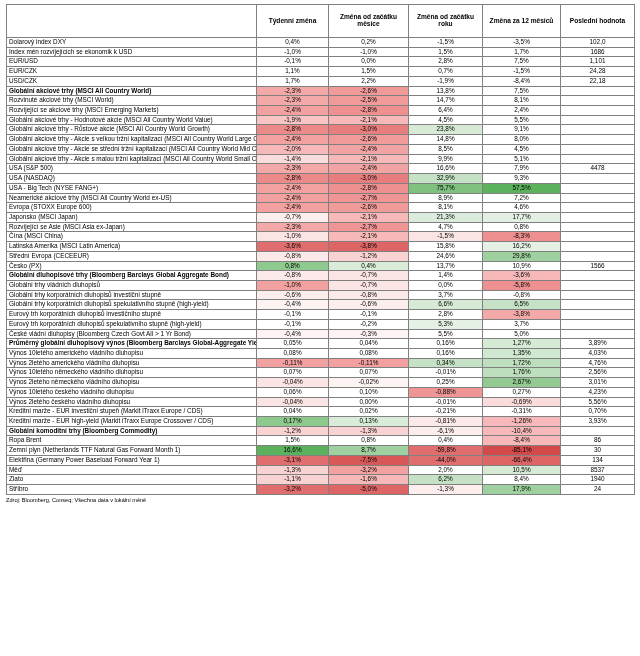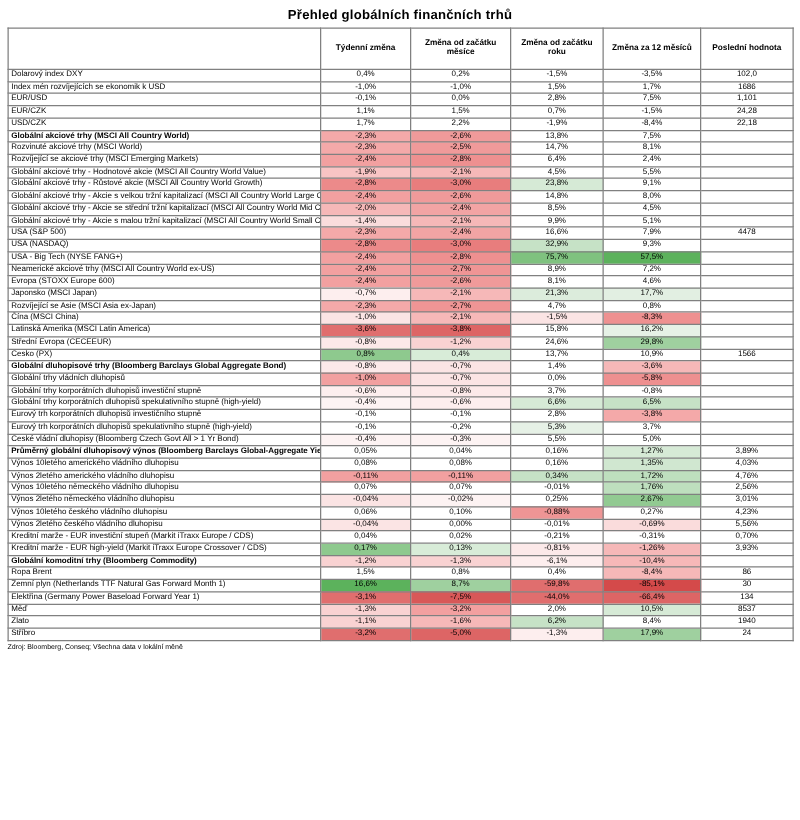--- a/index.html
+++ b/index.html
@@ -19,21 +19,20 @@
   td.label{text-align:left;white-space:nowrap;overflow:hidden;}
   td.num{text-align:center;}
   tr.section td.label{font-weight:bold;}
   tr.section td{border-top:1.6px solid #000;}
   .src{font-size:5.6px;margin-top:2px;color:#000;}
 </style>
 </head>
 <body>
 
 <div class="page">
-  <div class="title">Přehled globálních finančních trhů</div>
   <table>
     <colgroup>
       <col class="c0">
         <col class="c1">
         <col class="c2">
         <col class="c3">
         <col class="c4">
         <col class="c5">
     </colgroup>
     <thead>

